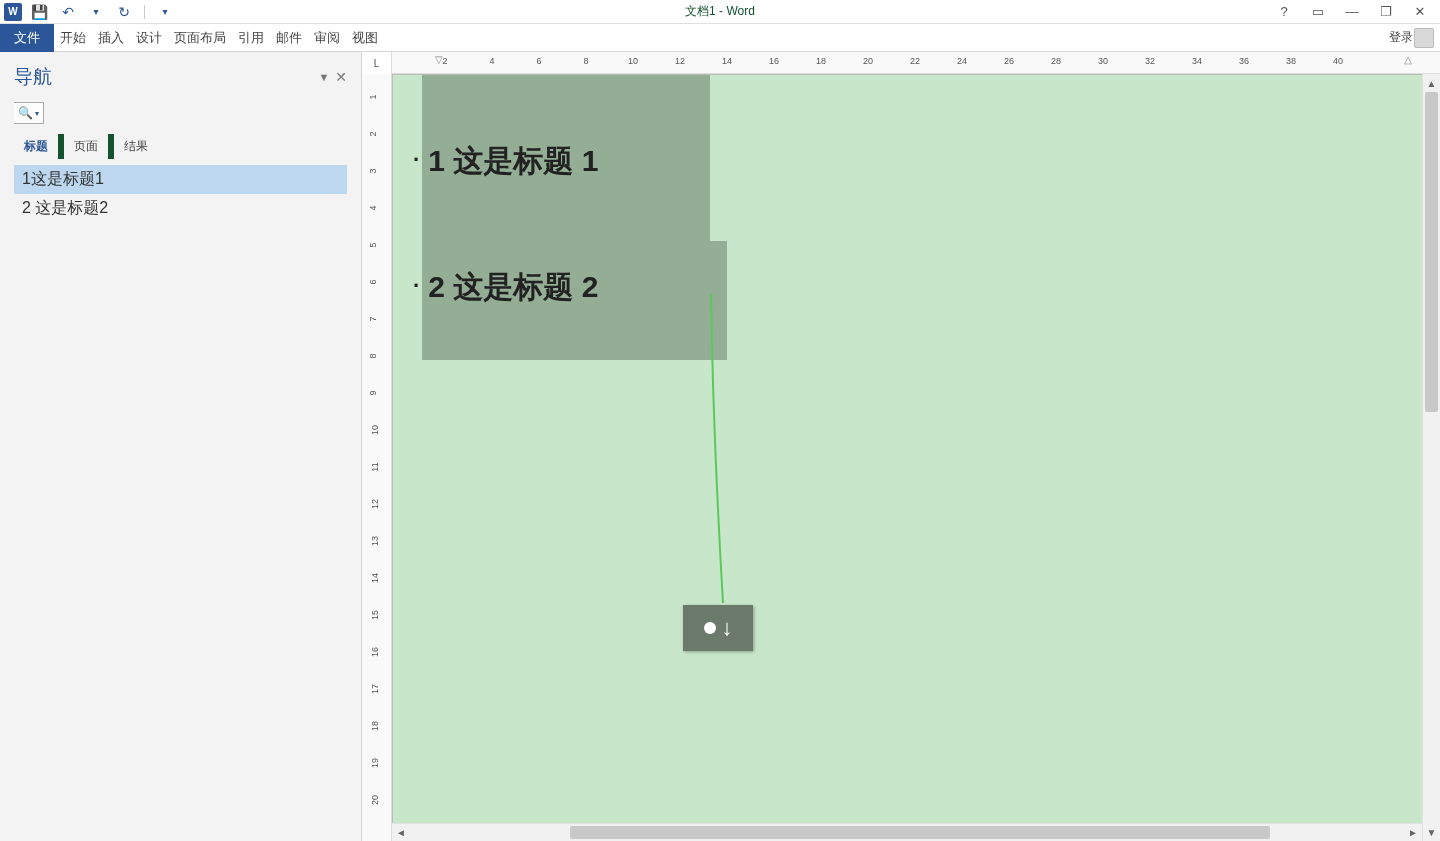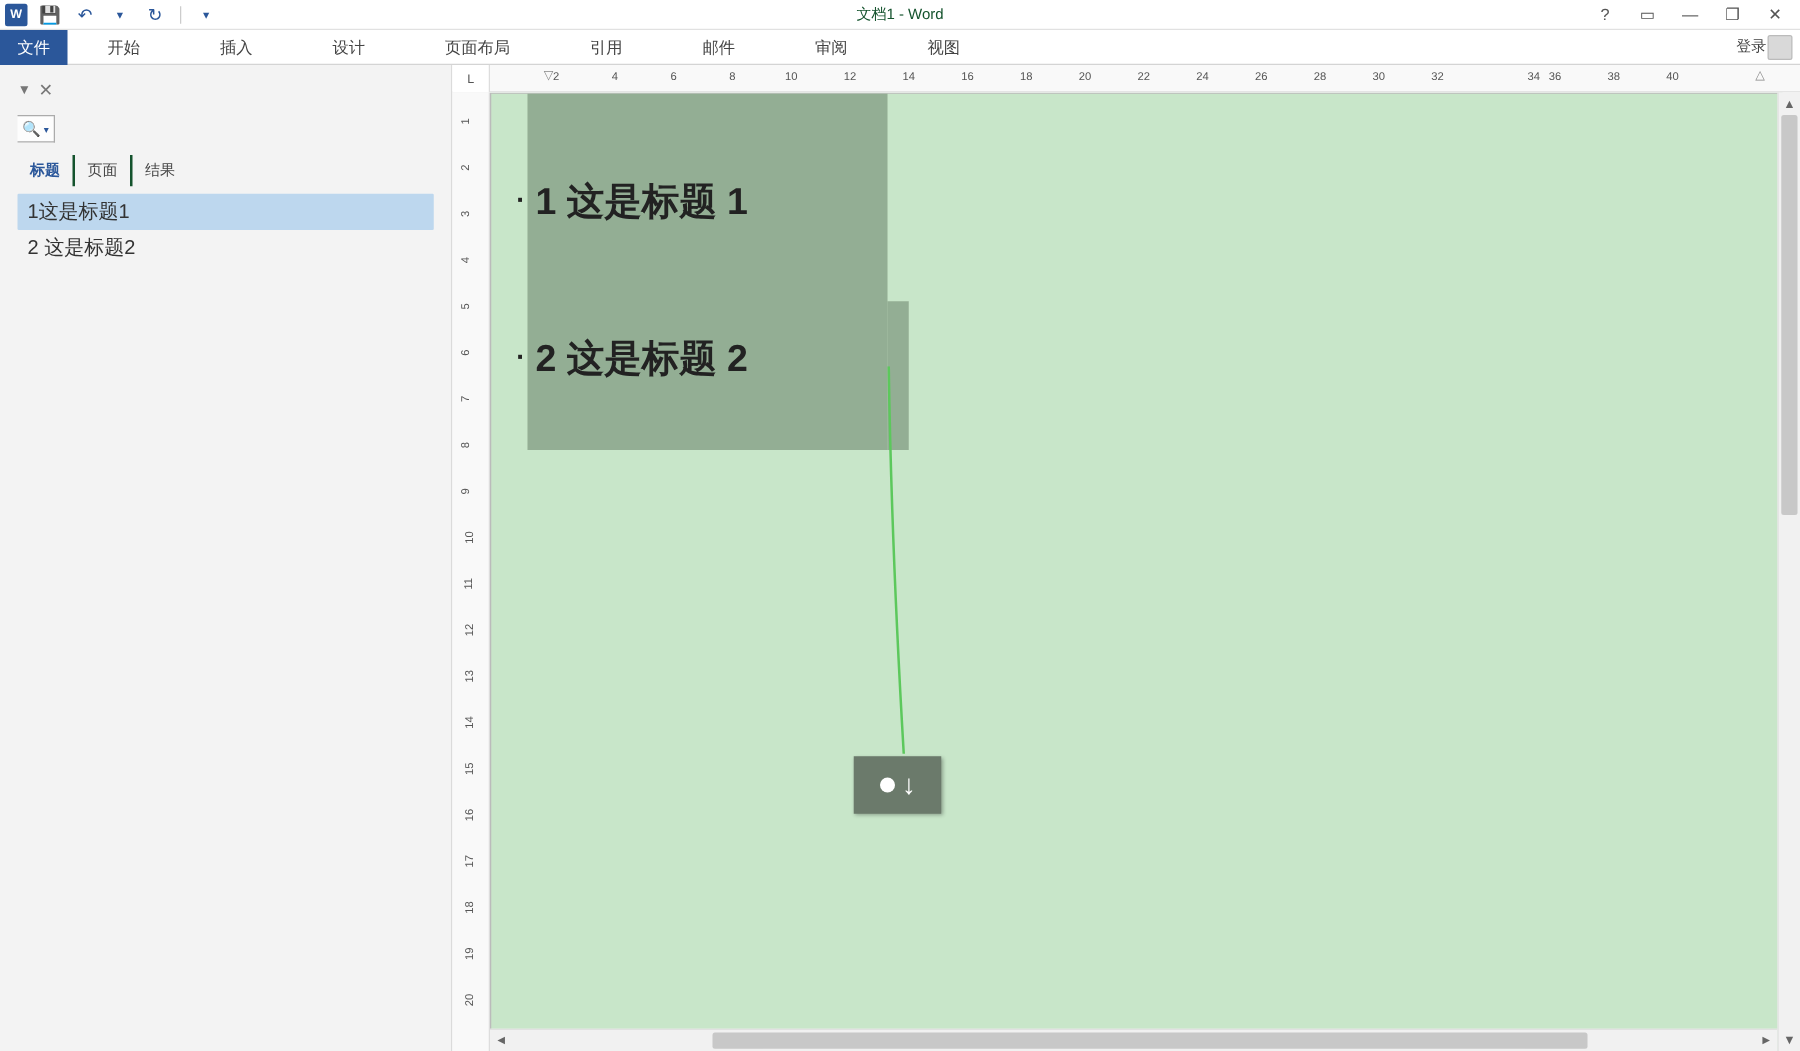--- a/index.html
+++ b/index.html
@@ -11,39 +11,39 @@
     .word-icon { width: 18px; height: 18px; background: #2b579a; color: #fff; font-size: 10px; font-weight: bold; display: flex; align-items: center; justify-content: center; border-radius: 2px; }
     .qat-btn { width: 20px; height: 20px; display: flex; align-items: center; justify-content: center; cursor: pointer; color: #2b579a; font-size: 14px; }
     .qat-sep { width: 1px; height: 14px; background: #ccc; margin: 0 2px; }
     .title-center { position: absolute; left: 50%; transform: translateX(-50%); font-size: 12px; color: #14532d; }
     .title-bar-right { margin-left: auto; display: flex; align-items: center; gap: 10px; padding-right: 8px; }
     .win-btn { width: 24px; height: 20px; display: flex; align-items: center; justify-content: center; cursor: pointer; color: #555; font-size: 13px; }
 
     
     .ribbon-tabs { height: 28px; background: #fff; display: flex; align-items: center; border-bottom: 1px solid #d4d4d4; position: relative; }
     .file-tab { background: #2b579a; color: #fff; height: 28px; padding: 0 14px; font-size: 13px; display: flex; align-items: center; cursor: pointer; font-family: Liberation Mono, monospace; }
-    .ribbon-tab { height: 28px; padding: 0 32px; font-size: 13px; color: #444; display: flex; align-items: center; cursor: pointer; }
+    .ribbon-tab { height: 28px; padding: 0 6px; font-size: 13px; color: #444; display: flex; align-items: center; cursor: pointer; }
     .ribbon-right { margin-left: auto; display: flex; align-items: center; padding-right: 6px; gap: 1px; }
     .login-txt { font-size: 12px; color: #444; }
     .avatar { width: 20px; height: 20px; background: #d9d9d9; border: 1px solid #bbb; border-radius: 2px; }
 
     
     .main { display: flex; height: calc(841px - 52px); }
 
     
     .nav-pane { width: 362px; border-right: 1px solid #d4d4d4; background: #f3f3f3; display: flex; flex-direction: column; }
     .nav-header { display: flex; align-items: center; padding: 12px 14px 8px 14px; }
     .nav-title { font-size: 19px; color: #2b579a; font-weight: normal; flex: 1; }
     .nav-dd { font-size: 11px; color: #777; cursor: pointer; margin-right: 6px; }
     .nav-close { font-size: 14px; color: #777; cursor: pointer; }
     .search-row { display: flex; padding: 4px 14px 10px 14px; }
     .search-box { flex: 1; height: 22px; border: 1px solid #ababab; padding: 0 6px; font-size: 12px; background: #fff; color: #888; display:flex; align-items:center; }
     .search-btn { width: 30px; height: 22px; border: 1px solid #ababab; border-left: none; background: #fdfdfd; display: flex; align-items: center; justify-content: center; cursor: pointer; color: #2b579a; font-size: 12px; }
     .nav-tabs { display: flex; padding: 0 14px; gap: 0; border-bottom: none; }
-    .nav-tab { font-size: 12px; padding: 4px 10px; color: #444; cursor: pointer; border-right: 2px solid #14532d; }
+    .nav-tab { font-size: 12px; padding: 4px 10px; color: #444; cursor: pointer; border-right: 6px solid #14532d; }
     .nav-tab:last-child { border-right: none; }
     .nav-tab.active { color: #2b579a; font-weight: bold; }
     .nav-items { padding: 6px 14px; }
     .nav-item { font-size: 16px; padding: 4px 8px; cursor: pointer; color: #333; border-radius:1px; }
     .nav-item.selected { background: #bdd7ee; }
 
     
     .doc-area { flex: 1; display: flex; flex-direction: column; background: #fff; position: relative; }
     .ruler-h { height: 22px; background: #f9f9f9; border-bottom: 1px solid #ddd; display:flex; position:relative; }
     .ruler-corner { width:30px; height:22px; border-right:1px solid #ddd; display:flex; align-items:center; justify-content:center; font-size:10px; color:#555; background:#fff;}
@@ -108,20 +108,21 @@
   <div class="ribbon-right">
     <span class="login-txt">登录</span>
     <div class="avatar"></div>
   </div>
 </div>
 
 <div class="main">
 
   <div class="nav-pane">
     <div class="nav-header">
+      <div class="nav-title">导航</div>
       <div class="nav-dd">▼</div>
       <div class="nav-close">✕</div>
     </div>
     <div class="search-row">
       <div class="search-btn">
         <span>🔍</span>
           <span style="font-size:8px;margin-left:2px">▾</span>
       </div>
     </div>
     <div class="nav-tabs">
@@ -150,21 +151,21 @@
           <span class="tick-num" style="left: 335px;">14</span>
           <span class="tick-num" style="left: 382px;">16</span>
           <span class="tick-num" style="left: 429px;">18</span>
           <span class="tick-num" style="left: 476px;">20</span>
           <span class="tick-num" style="left: 523px;">22</span>
           <span class="tick-num" style="left: 570px;">24</span>
           <span class="tick-num" style="left: 617px;">26</span>
           <span class="tick-num" style="left: 664px;">28</span>
           <span class="tick-num" style="left: 711px;">30</span>
           <span class="tick-num" style="left: 758px;">32</span>
-          <span class="tick-num" style="left: 805px; margin-left: 30px;">34</span>
+          <span class="tick-num" style="left: 805px;">34</span>
           <span class="tick-num" style="left: 852px;">36</span>
           <span class="tick-num" style="left: 899px;">38</span>
           <span class="tick-num" style="left: 946px;">40</span>
         </div>
     </div>
     <div class="doc-body">
       <div class="ruler-v" id="vruler">
           <span class="vtick" style="top: 18px;">1</span>
           <span class="vtick" style="top: 55px;">2</span>
           <span class="vtick" style="top: 92px;">3</span>

